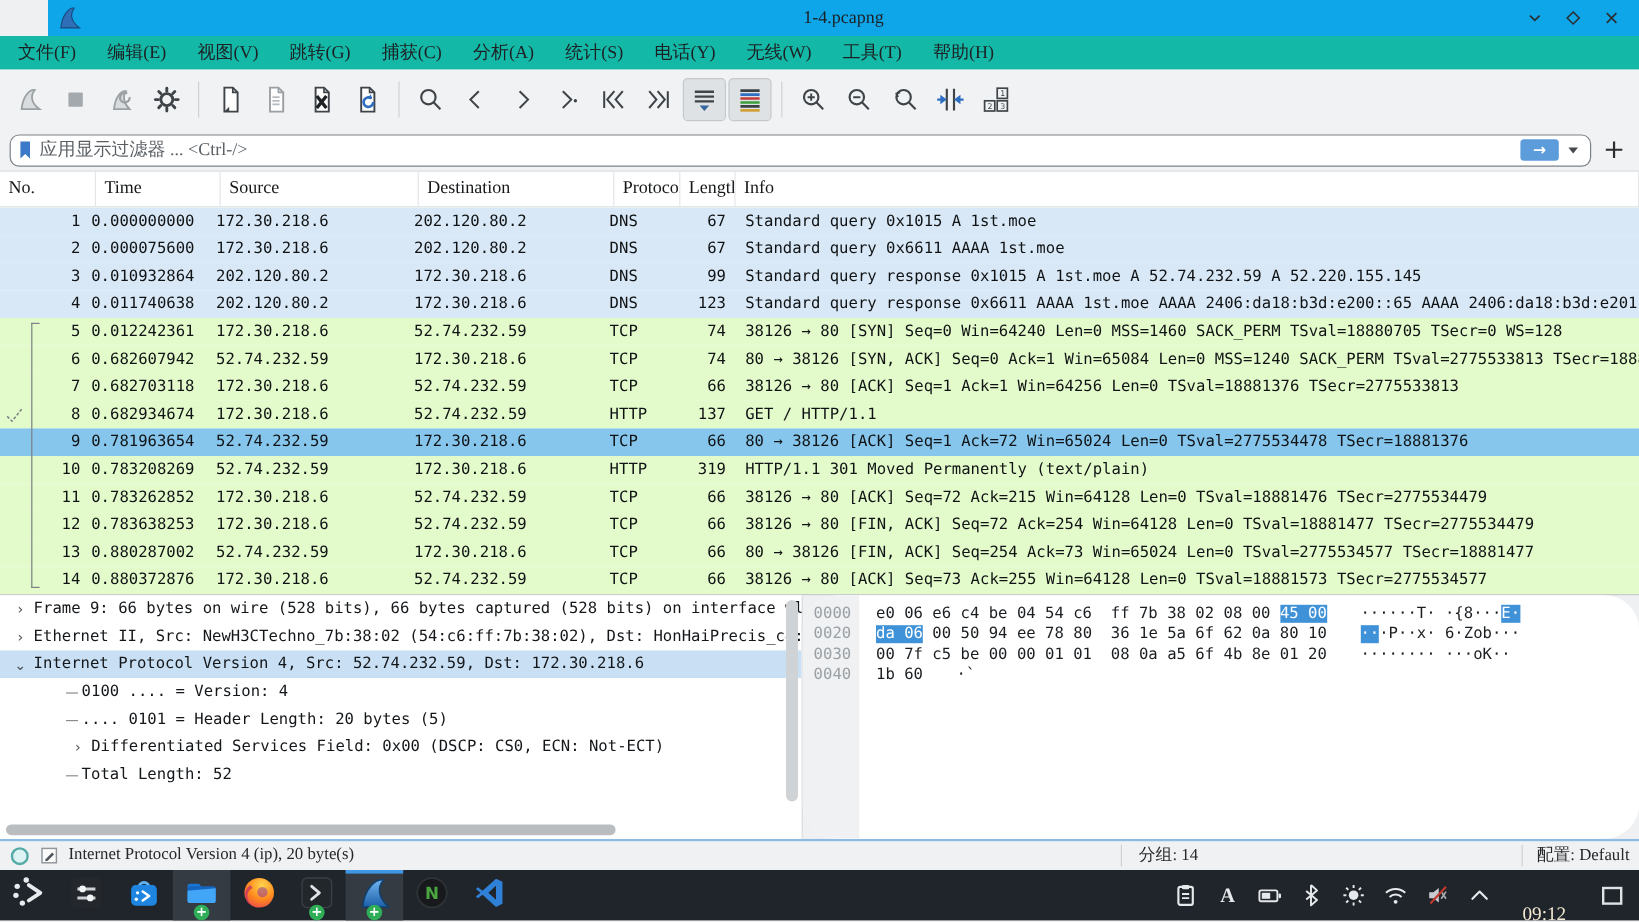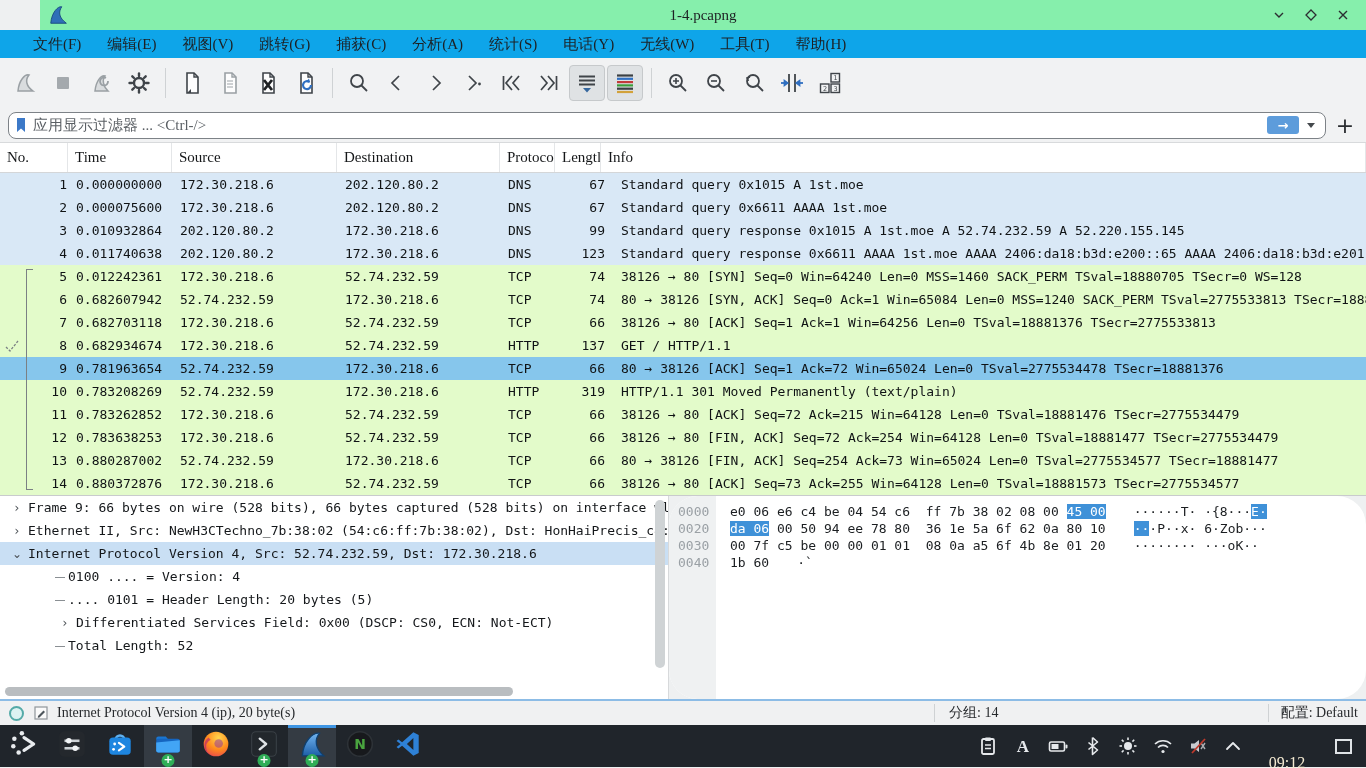--- a/index.html
+++ b/index.html
@@ -1,28 +1,28 @@
 <!DOCTYPE html>
 <html><head>
 <meta charset="utf-8">
 <style>
   html,body{margin:0;padding:0;width:1366px;height:768px;overflow:hidden;background:#eef0f1;
     font-family:"Liberation Serif",serif;-webkit-font-smoothing:antialiased;}
   *{box-sizing:border-box;}
   .win{width:1366px;height:768px;display:flex;flex-direction:column;}
 
   
-  .titlebar{height:30px;background:#86efac;display:flex;align-items:center;position:relative;flex:0 0 30px;margin-left:40px;}
+  .titlebar{height:30px;background:#0ea5e9;display:flex;align-items:center;position:relative;flex:0 0 30px;margin-left:40px;}
   .app-logo{width:22px;height:22px;margin-left:8px;}
   .title-text{position:absolute;left:0;right:0;text-align:center;font-size:15px;color:#1d2023;}
   .win-controls{margin-left:auto;display:flex;align-items:center;gap:6px;padding-right:10px;z-index:2;}
   .win-btn{width:26px;height:26px;display:flex;align-items:center;justify-content:center;}
 
   
-  .menubar{height:28px;background:#0ea5e9;display:flex;align-items:center;padding-left:20px;flex:0 0 28px;}
+  .menubar{height:28px;background:#14b8a6;display:flex;align-items:center;padding-left:2px;flex:0 0 28px;}
   .menu-item{padding:0 13px;font-size:15px;color:#1d2023;line-height:28px;cursor:default;}
 
   
   .toolbar{height:50px;background:#f1f2f3;display:flex;align-items:center;padding-left:6px;flex:0 0 50px;}
   .tb-btn{width:36px;height:36px;margin:0 1px;border-radius:4px;display:flex;align-items:center;justify-content:center;}
   .tb-btn.pressed{background:#dfe2e4;border:1px solid #c6c9cb;}
   .tb-btn svg{display:block;}
   .tb-sep{width:1px;height:30px;background:#cfd2d4;margin:0 7px;}
 
   
@@ -322,21 +322,21 @@
         <path d="M4 2 h8 v14 l-4 -3.6 L4 16 Z" fill="#3c79c8"></path>
       </svg>
       <input class="filter-input" type="text" placeholder="应用显示过滤器 ... &lt;Ctrl-/&gt;" style="">
       <div class="apply-btn">→</div>
       <div class="apply-caret"></div>
     </div>
     <div class="filter-plus">+</div>
   </div>
 
   <div class="plist-header">
-    <div class="ph-cell" style="width:68px">No.</div>
+    <div class="ph-cell" style="width:80px">No.</div>
     <div class="ph-cell" style="width:104px">Time</div>
     <div class="ph-cell" style="width:165px">Source</div>
     <div class="ph-cell" style="width:163px">Destination</div>
     <div class="ph-cell" style="width:55px">Protocol</div>
     <div class="ph-cell" style="width:46px">Lengtl</div>
     <div class="ph-cell" style="flex:1">Info</div>
   </div>
 
   <div class="plist">
       <div class="prow dns">

